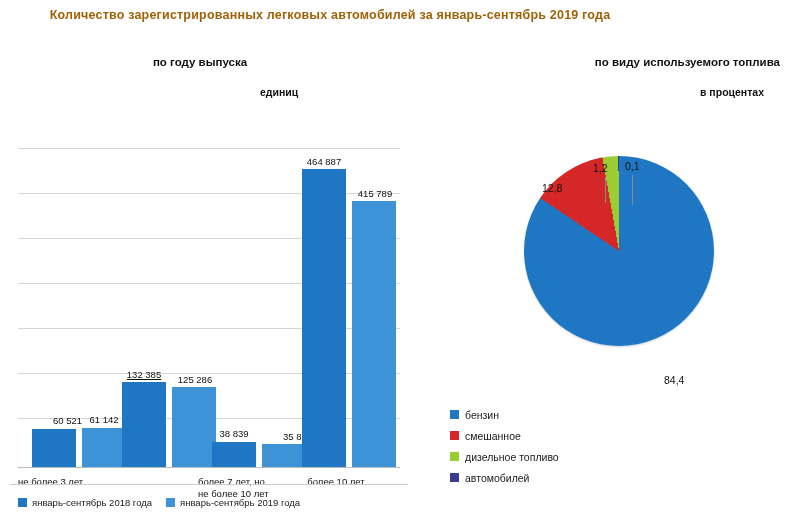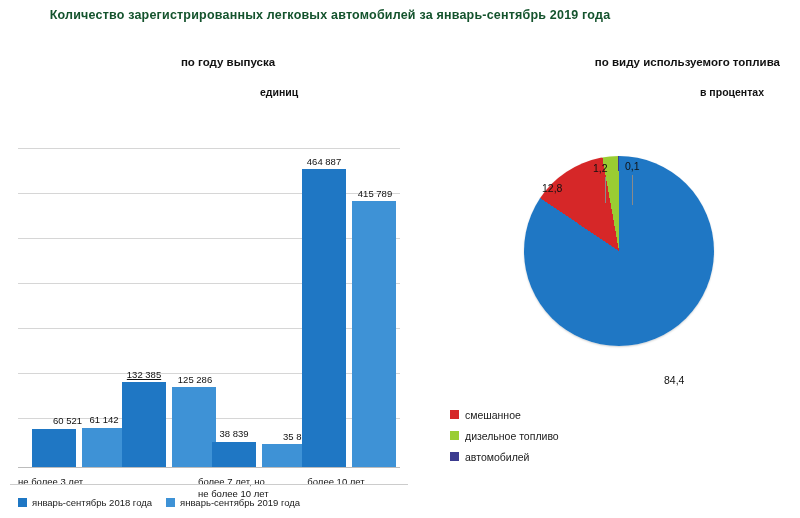--- a/index.html
+++ b/index.html
@@ -17,41 +17,40 @@
   }
   #main-title {
     position: absolute;
     top: 8px;
     left: 0;
     width: 660px;
     text-align: center;
     font-size: 12.5px;
     font-weight: bold;
     letter-spacing: 0.2px;
-    color: #14532d;
+    color: #a16207;
   }
 
   
   #bar-panel {
     position: absolute;
     left: 0;
     top: 44px;
     width: 420px;
     height: 474px;
   }
   #bar-subtitle {
     position: absolute;
     top: 12px;
     left: 0;
     width: 400px;
     text-align: center;
     font-size: 11.5px;
     font-weight: bold;
     color: #111111;
-    padding-left: 28px;
   }
   #bar-unit {
     position: absolute;
     top: 42px;
     left: 260px;
     width: 120px;
     text-align: left;
     font-size: 10.5px;
     font-weight: bold;
     color: #111111;
@@ -263,20 +262,24 @@
   <div class="pie-label" style="left:244px; top:330px;">84,4</div>
   <div class="pie-label" style="left:122px; top:138px;">12,8</div>
   <div class="pie-label" style="left:173px; top:118px;">1,2</div>
   <div class="pie-label" style="left:205px; top:116px;">0,1</div>
 
   <div class="pie-leader" style="left:185px; top:133px; width:1px; height:26px;"></div>
   <div class="pie-leader" style="left:212px; top:131px; width:1px; height:30px;"></div>
 
   <div id="pie-legend">
     <div class="li">
+      <span class="swatch" style="background:#1f77c4;"></span>
+      <span>бензин</span>
+    </div>
+    <div class="li">
       <span class="swatch" style="background:#d62728;"></span>
       <span>смешанное</span>
     </div>
     <div class="li">
       <span class="swatch" style="background:#9acd32;"></span>
       <span>дизельное топливо</span>
     </div>
     <div class="li">
       <span class="swatch" style="background:#3b3b8f;"></span>
       <span>автомобилей</span>

